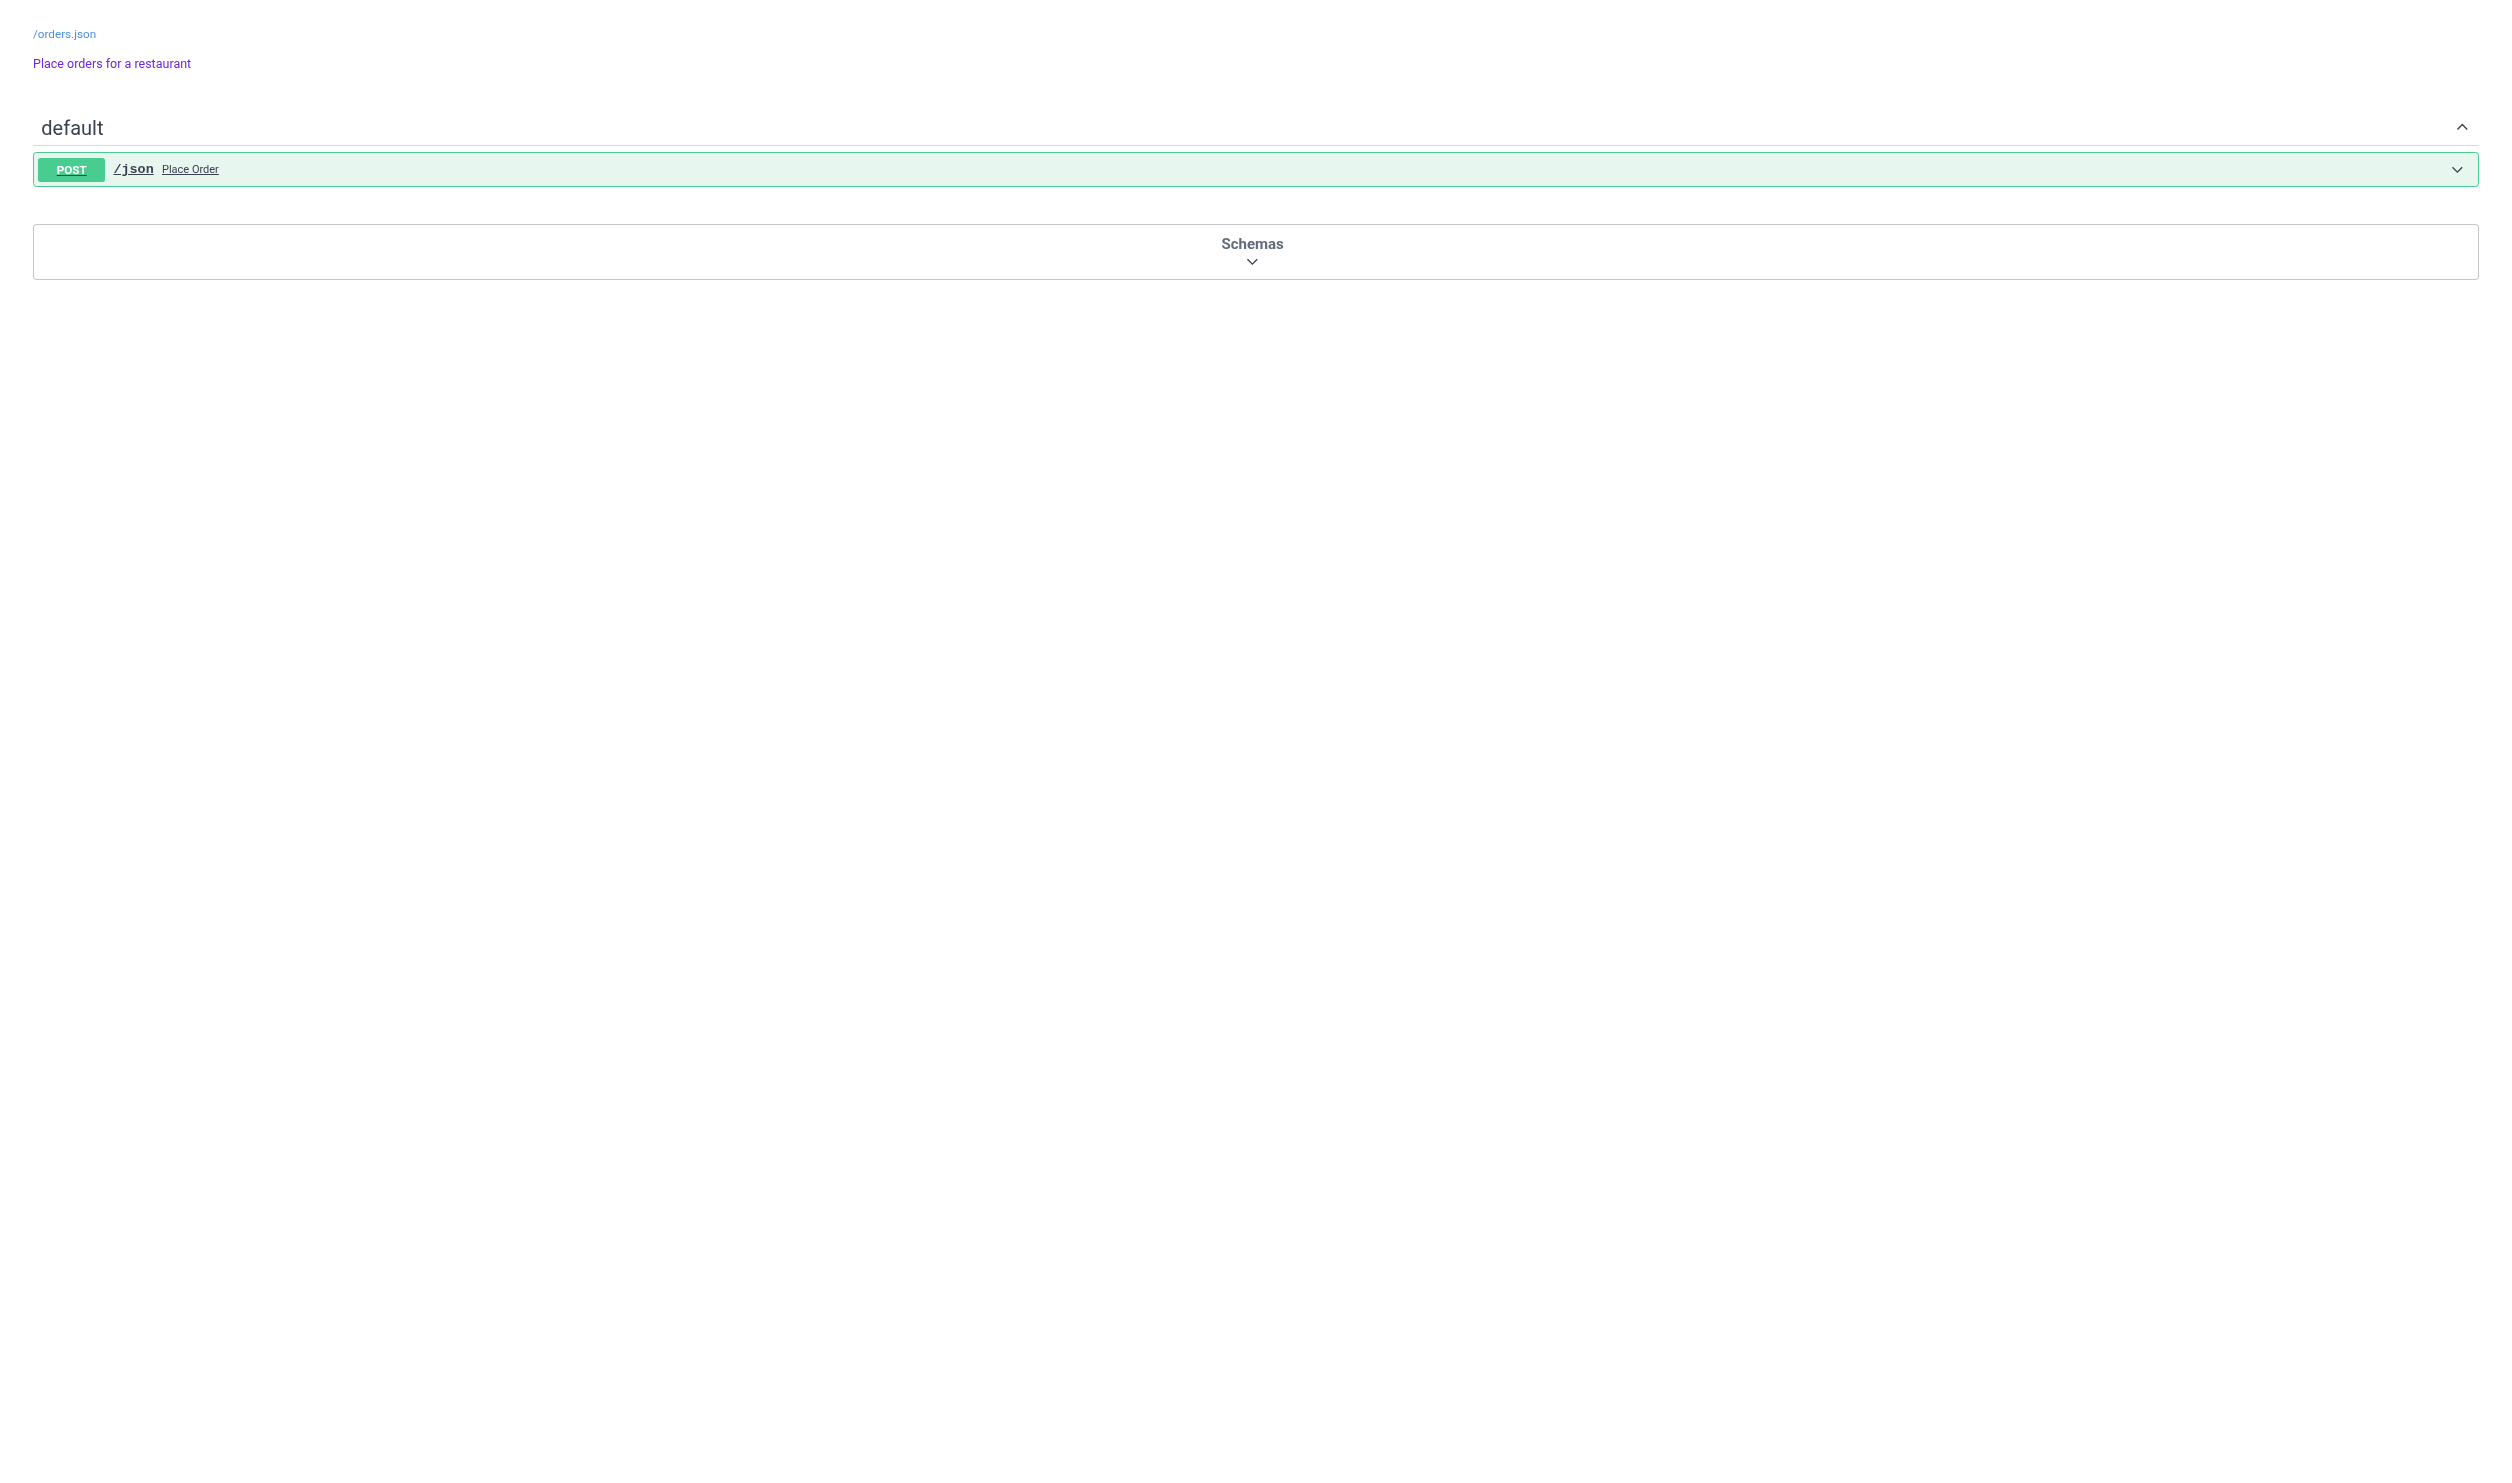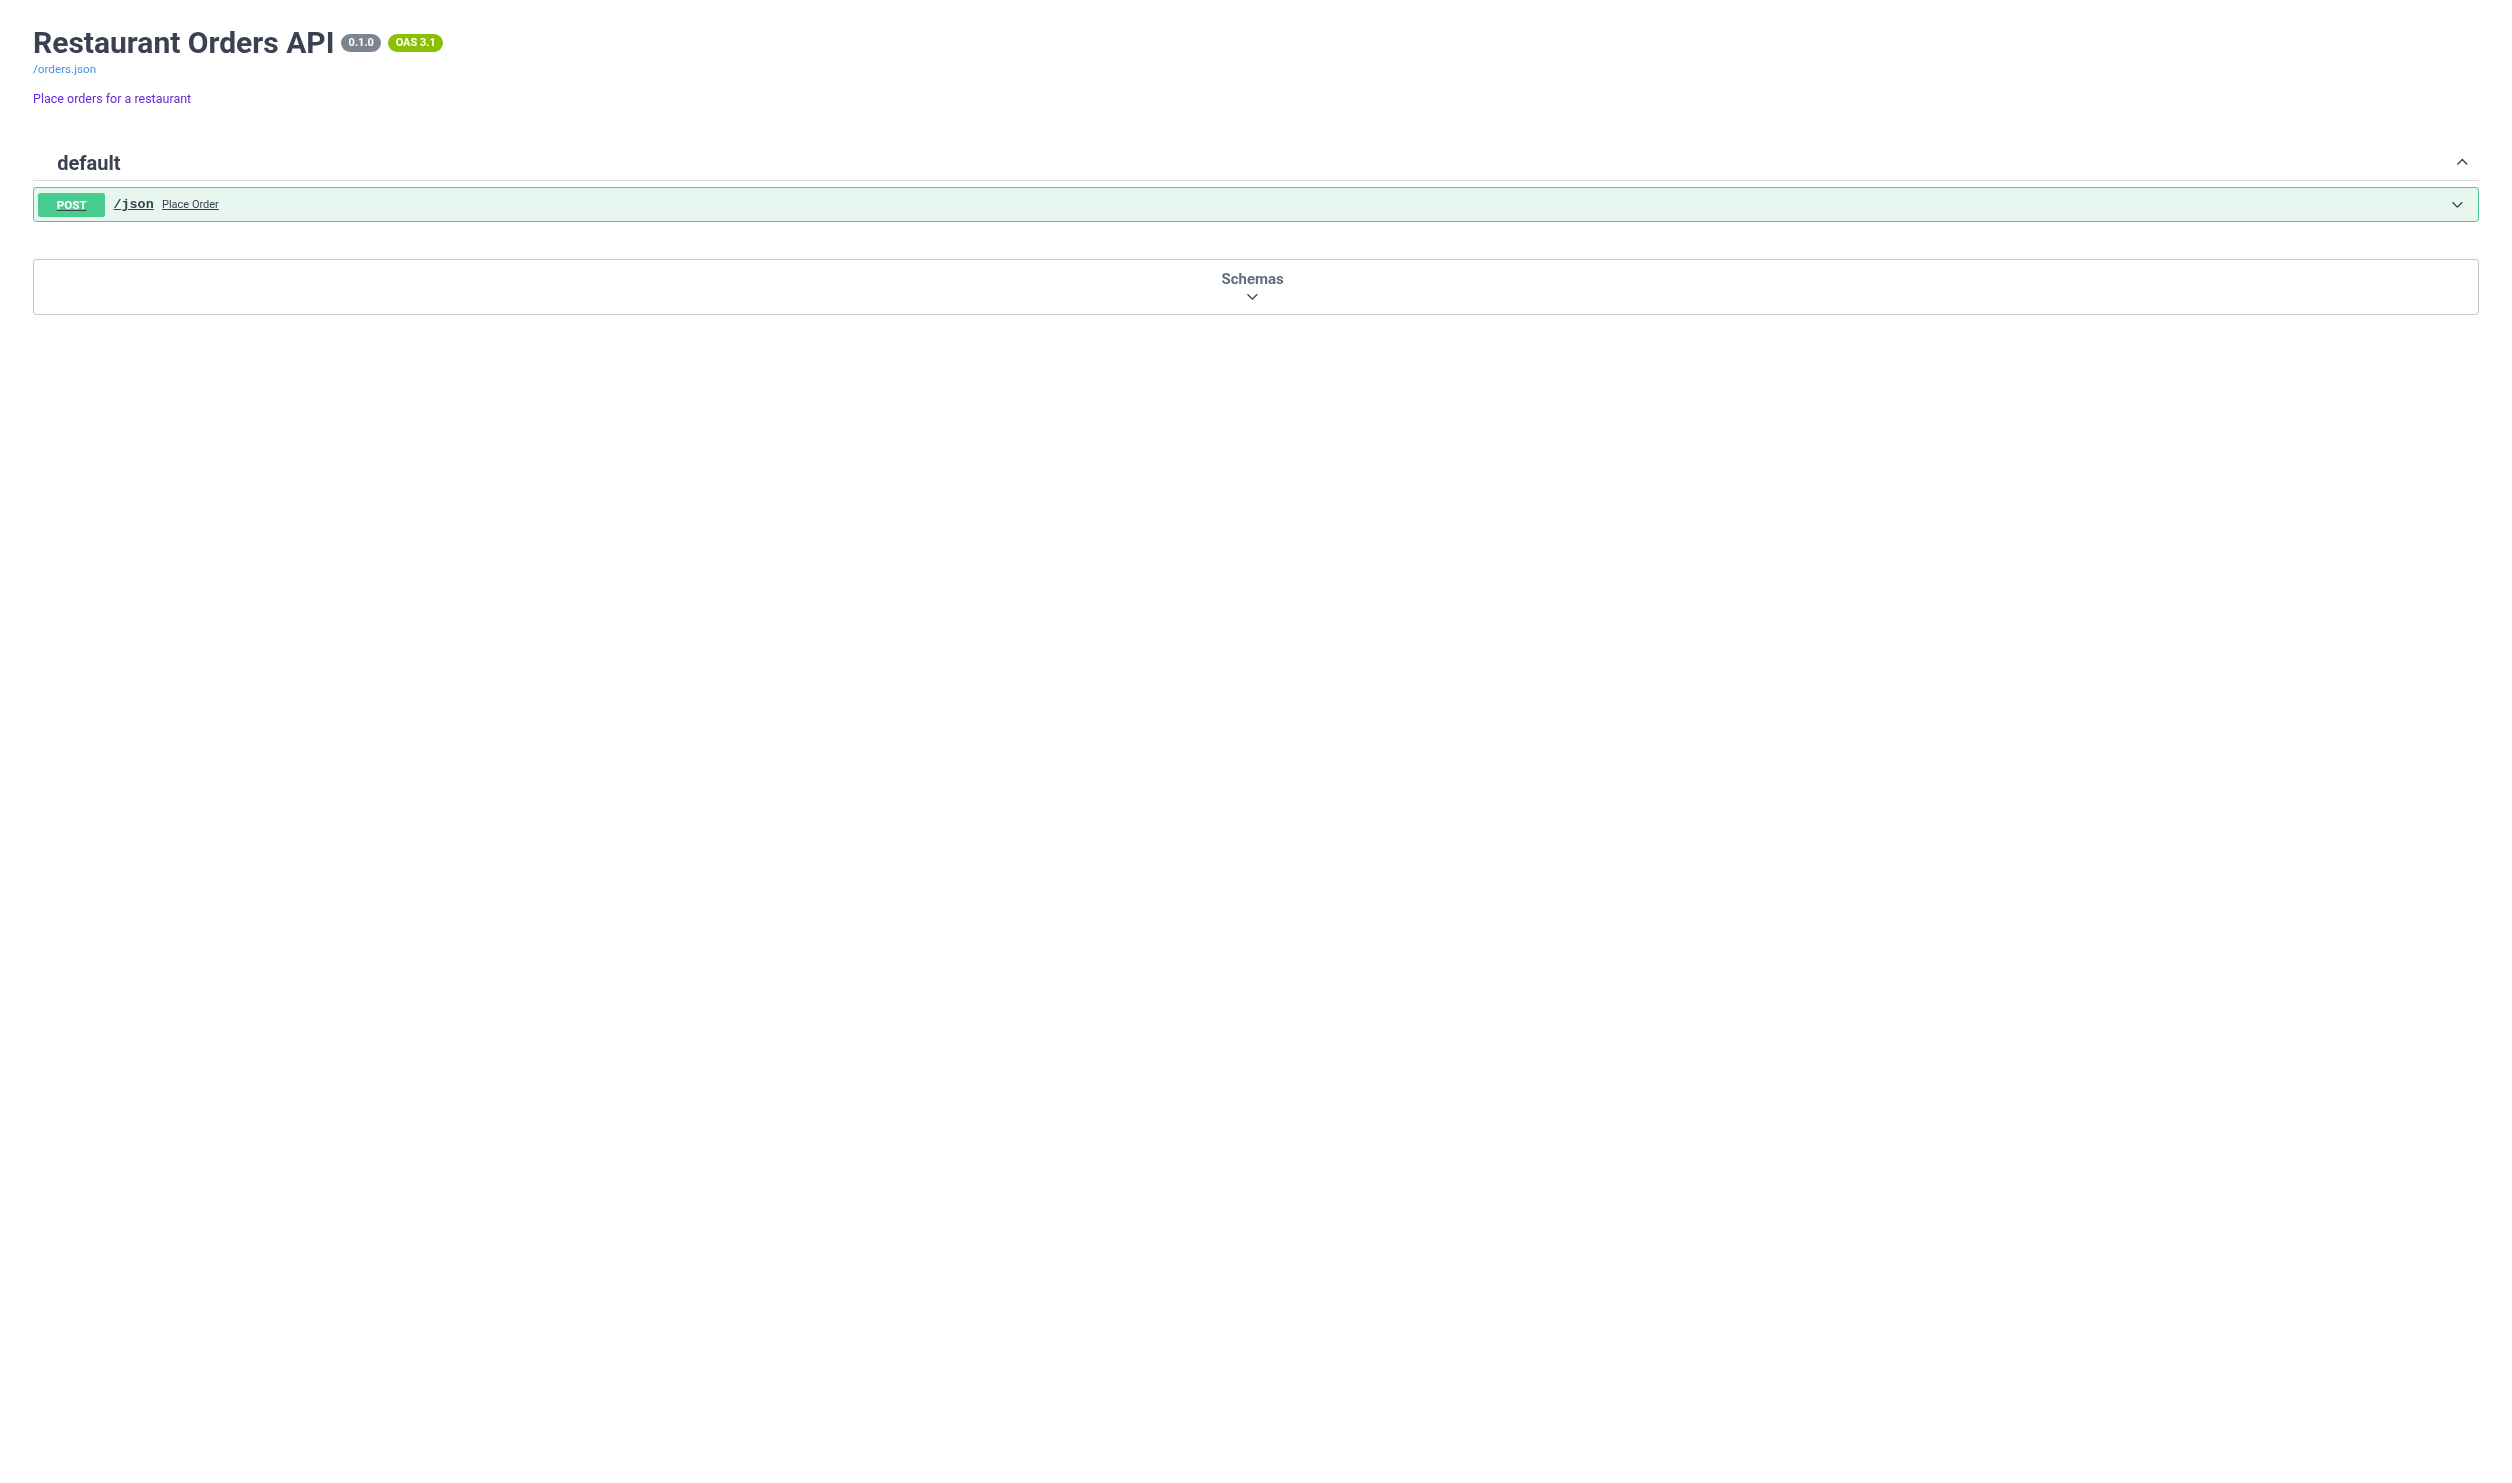--- a/index.html
+++ b/index.html
@@ -58,23 +58,22 @@
   .tag-header {
     display: flex;
     align-items: center;
     justify-content: space-between;
     padding: 5px 8.3px 5px 8.3px;
     border-bottom: 0.8px solid rgba(59,65,81,0.2);
     cursor: pointer;
   }
   .tag-name {
     font-size: 20px;
-    font-weight: 700;
+    font-weight: 400;
     color: #3b4151;
-    margin-left: 16px;
   }
   .chevron {
     width: 16.7px;
     height: 16.7px;
     display: inline-flex;
     align-items: center;
     justify-content: center;
   }
   .chevron svg {
     stroke: #3b4151;
@@ -135,25 +134,20 @@
   .schemas-title {
     font-size: 15px;
     font-weight: 700;
     color: #606c7c;
   }
 </style>
 </head>
 <body>
 
 <div class="header">
-  <div class="title-line">
-    <h1 class="api-title">Restaurant Orders API</h1>
-    <span class="version-badge">0.1.0</span>
-    <span class="oas-badge">OAS 3.1</span>
-  </div>
   <a class="spec-link" href="#">/orders.json</a>
   <p class="description">Place orders for a restaurant</p>
 </div>
 
 <div class="tag-section">
   <div class="tag-header">
     <span class="tag-name">default</span>
     <span class="chevron">
       <svg viewBox="0 0 24 24" width="16.7" height="16.7">
           <polyline points="5 15 12 8 19 15"></polyline>

